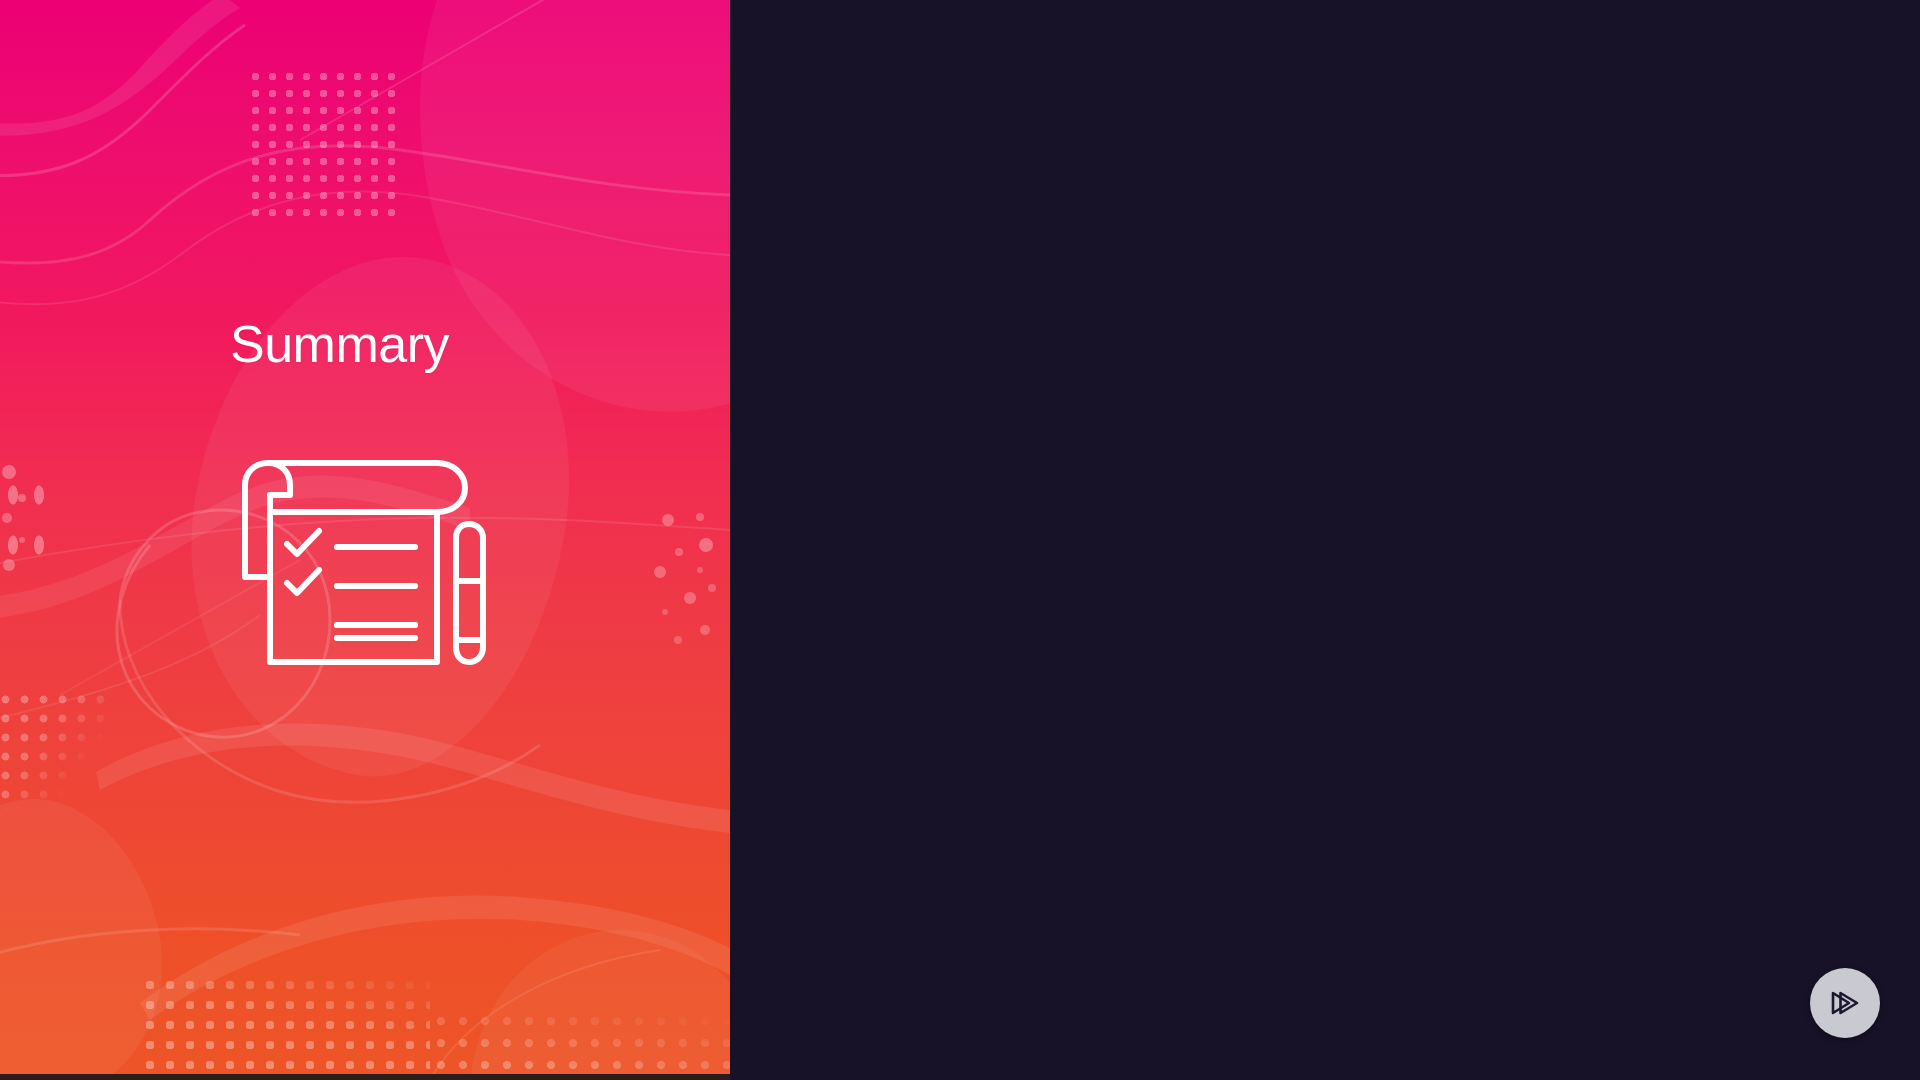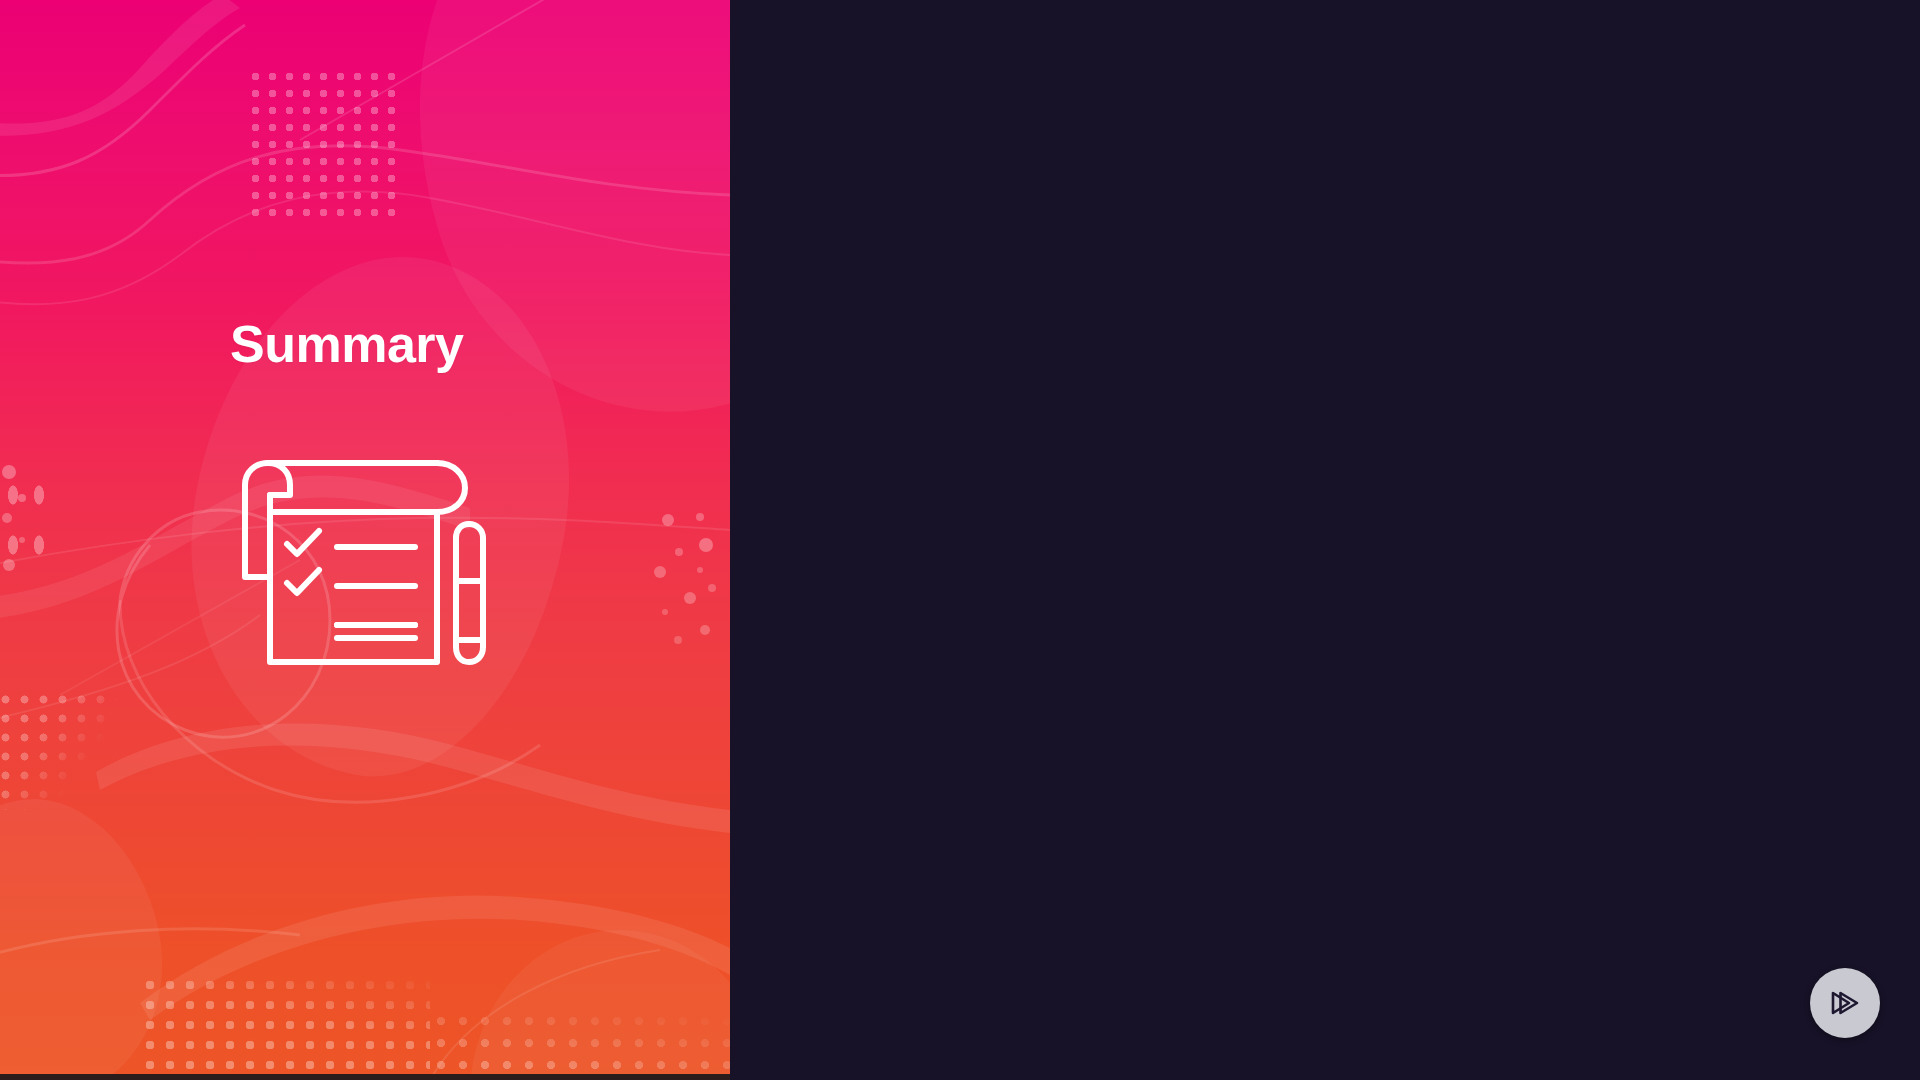--- a/index.html
+++ b/index.html
@@ -97,21 +97,21 @@
 
   
   .bottom-strip{
     position:absolute; left:0; bottom:0; width:730px; height:6px;
     background:#2a1d1c;
   }
 
   
   .slide-title{
     position:absolute; left:230px; top:318px;
-    font-size:52px; font-weight:bold; color:#ffffff;
+    font-size:52px; font-weight:normal; color:#ffffff;
     letter-spacing:-0.5px; line-height:1;
     text-shadow:0 1px 2px rgba(0,0,0,.05);
     white-space:nowrap;
   }
 
   
   .slide-icon{ position:absolute; left:215px; top:455px; width:300px; height:215px; }
 
   
   .dark-area{

